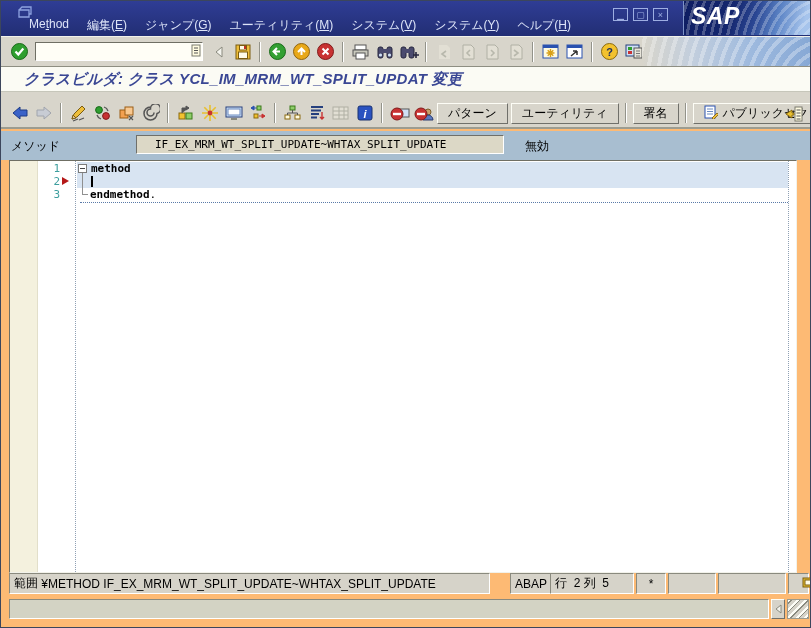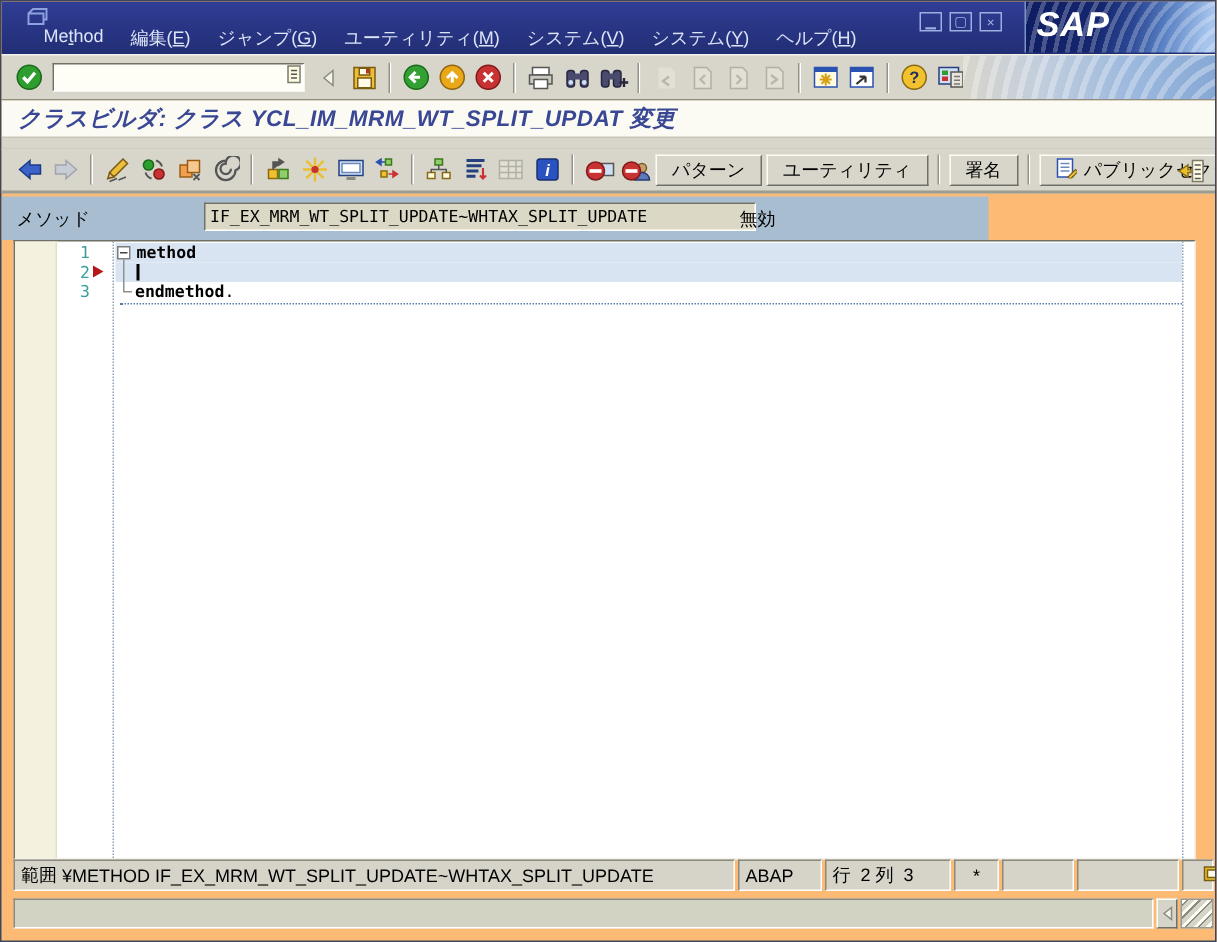--- a/index.html
+++ b/index.html
@@ -30,39 +30,39 @@
       background:
         repeating-radial-gradient(circle at 110% 190%, rgba(255,255,255,.30) 0 4px, rgba(255,255,255,0) 4px 10px),
         linear-gradient(90deg, rgba(216,213,203,1) 0%, #c2cedd 30%, #9db9de 65%, #86a8d5 100%);}
   .sep{width:1px;height:20px;background:#93938a;border-right:1px solid #ffffff;margin:0 3px;flex:none;}
   .ico{width:21px;height:21px;display:flex;align-items:center;justify-content:center;flex:none;}
   .cmd{width:168px;height:19px;background:#fffef6;border:1px solid;border-color:#6f6f64 #ffffff #ffffff #6f6f64;
        box-sizing:border-box;display:flex;align-items:center;flex:none;margin:0 2px;}
   .cmd input{flex:1;border:0;outline:0;background:transparent;font-size:12px;min-width:0;padding:0 2px;}
   
   .trow{position:absolute;left:0;top:66px;width:811px;height:25px;background:#fbfbf4;
-        border-bottom:1px solid #c6c6ba;display:flex;align-items:center;padding-left:11px;box-sizing:border-box;}
+        border-bottom:1px solid #c6c6ba;display:flex;align-items:center;padding-left:23px;box-sizing:border-box;}
   .title{color:#3a4794;font-weight:bold;font-style:italic;font-size:15px;letter-spacing:.3px;}
   .strip{position:absolute;left:0;top:91px;width:811px;height:7px;background:#d8d5cb;border-bottom:1px solid #b9b9ad;}
   
   .atb{position:absolute;left:0;top:98px;width:811px;height:30px;background:#d8d5cb;
        border-bottom:2px solid #9c9c90;box-sizing:border-box;
        display:flex;align-items:center;padding-left:8px;gap:3px;}
   .abtn{height:21px;padding:0 10px;font-size:12px;background:#d8d5cb;color:#000;
         border:1px solid;border-color:#fdfdf6 #70706a #70706a #fdfdf6;
         display:flex;align-items:center;gap:5px;flex:none;cursor:default;}
   .atb-right{position:absolute;right:8px;top:4px;}
   
-  .mrow{position:absolute;left:0;top:130px;width:658px;height:29px;background:#a8bed0;}
+  .mrow{position:absolute;left:0;top:130px;width:811px;height:29px;background:#a8bed0;}
   .mlabel{position:absolute;left:10px;top:7px;font-size:12px;color:#000;}
   .mfield{position:absolute;left:135px;top:4px;width:368px;height:19px;background:#dcd8c6;
           border:1px solid;border-color:#70706a #ffffff #ffffff #70706a;box-sizing:border-box;
           font-family:"DejaVu Sans Mono",monospace;font-size:11px;display:flex;align-items:center;
-          padding-left:3px;white-space:pre;}
-  .mstatus{position:absolute;left:492px;top:7px;font-size:12px;color:#000;}
+          padding-left:18px;white-space:pre;}
+  .mstatus{position:absolute;left:524px;top:7px;font-size:12px;color:#000;}
   
   .ed{position:absolute;left:8px;top:159px;width:788px;height:413px;background:#ffffff;
       border:1px solid;border-color:#6f6f64 #f2f2ea #f2f2ea #6f6f64;box-sizing:border-box;}
   .gutter{position:absolute;left:0;top:0;width:27px;height:100%;background:#f4f1de;border-right:1px solid #e2dfca;}
   .dot-sep{position:absolute;left:65px;top:0;height:100%;border-left:1px dotted #8fa0b4;}
   .dot-v{position:absolute;left:778px;top:0;height:100%;border-left:1px dotted #8fa0b4;}
   .hl{position:absolute;left:67px;width:711px;height:13px;background:#d8e4f2;}
   .lnum{position:absolute;left:30px;width:20px;text-align:right;
         font-family:"DejaVu Sans Mono",monospace;font-size:11px;color:#3d9e9e;height:13px;line-height:13px;}
   .crow{position:absolute;left:68px;height:13px;line-height:13px;display:flex;align-items:center;
@@ -427,22 +427,22 @@
     <div class="bracket"></div>
     <div class="bracket-foot"></div>
     <div class="curs-arrow"></div>
     <div class="caret"></div>
     <div class="dot-h"></div>
   </div>
 
   <div class="scell" style="left:8px;width:481px">
     <span>範囲</span>&nbsp;<span>¥METHOD IF_EX_MRM_WT_SPLIT_UPDATE~WHTAX_SPLIT_UPDATE</span>
   </div>
-  <div class="scell" style="left:491px;width:56px">ABAP</div>
-  <div class="scell" style="left:549px;width:84px">行  2 列  3</div>
+  <div class="scell" style="left:509px;width:56px">ABAP</div>
+  <div class="scell" style="left:549px;width:84px">行  2 列  5</div>
   <div class="scell" style="left:635px;width:30px;justify-content:center;padding-left:0">*</div>
   <div class="scell" style="left:667px;width:48px"></div>
   <div class="scell" style="left:717px;width:68px"></div>
   <div class="scell" style="left:787px;width:21px;justify-content:center;padding-left:0">
     <span>
       <svg width="14" height="13">
           <rect x="1" y="2" width="12" height="9" fill="#e8c030" stroke="#7a5c10"></rect>
           <rect x="3" y="4" width="8" height="5" fill="#fffbe8" stroke="#7a5c10"></rect>
         </svg>
     </span>

